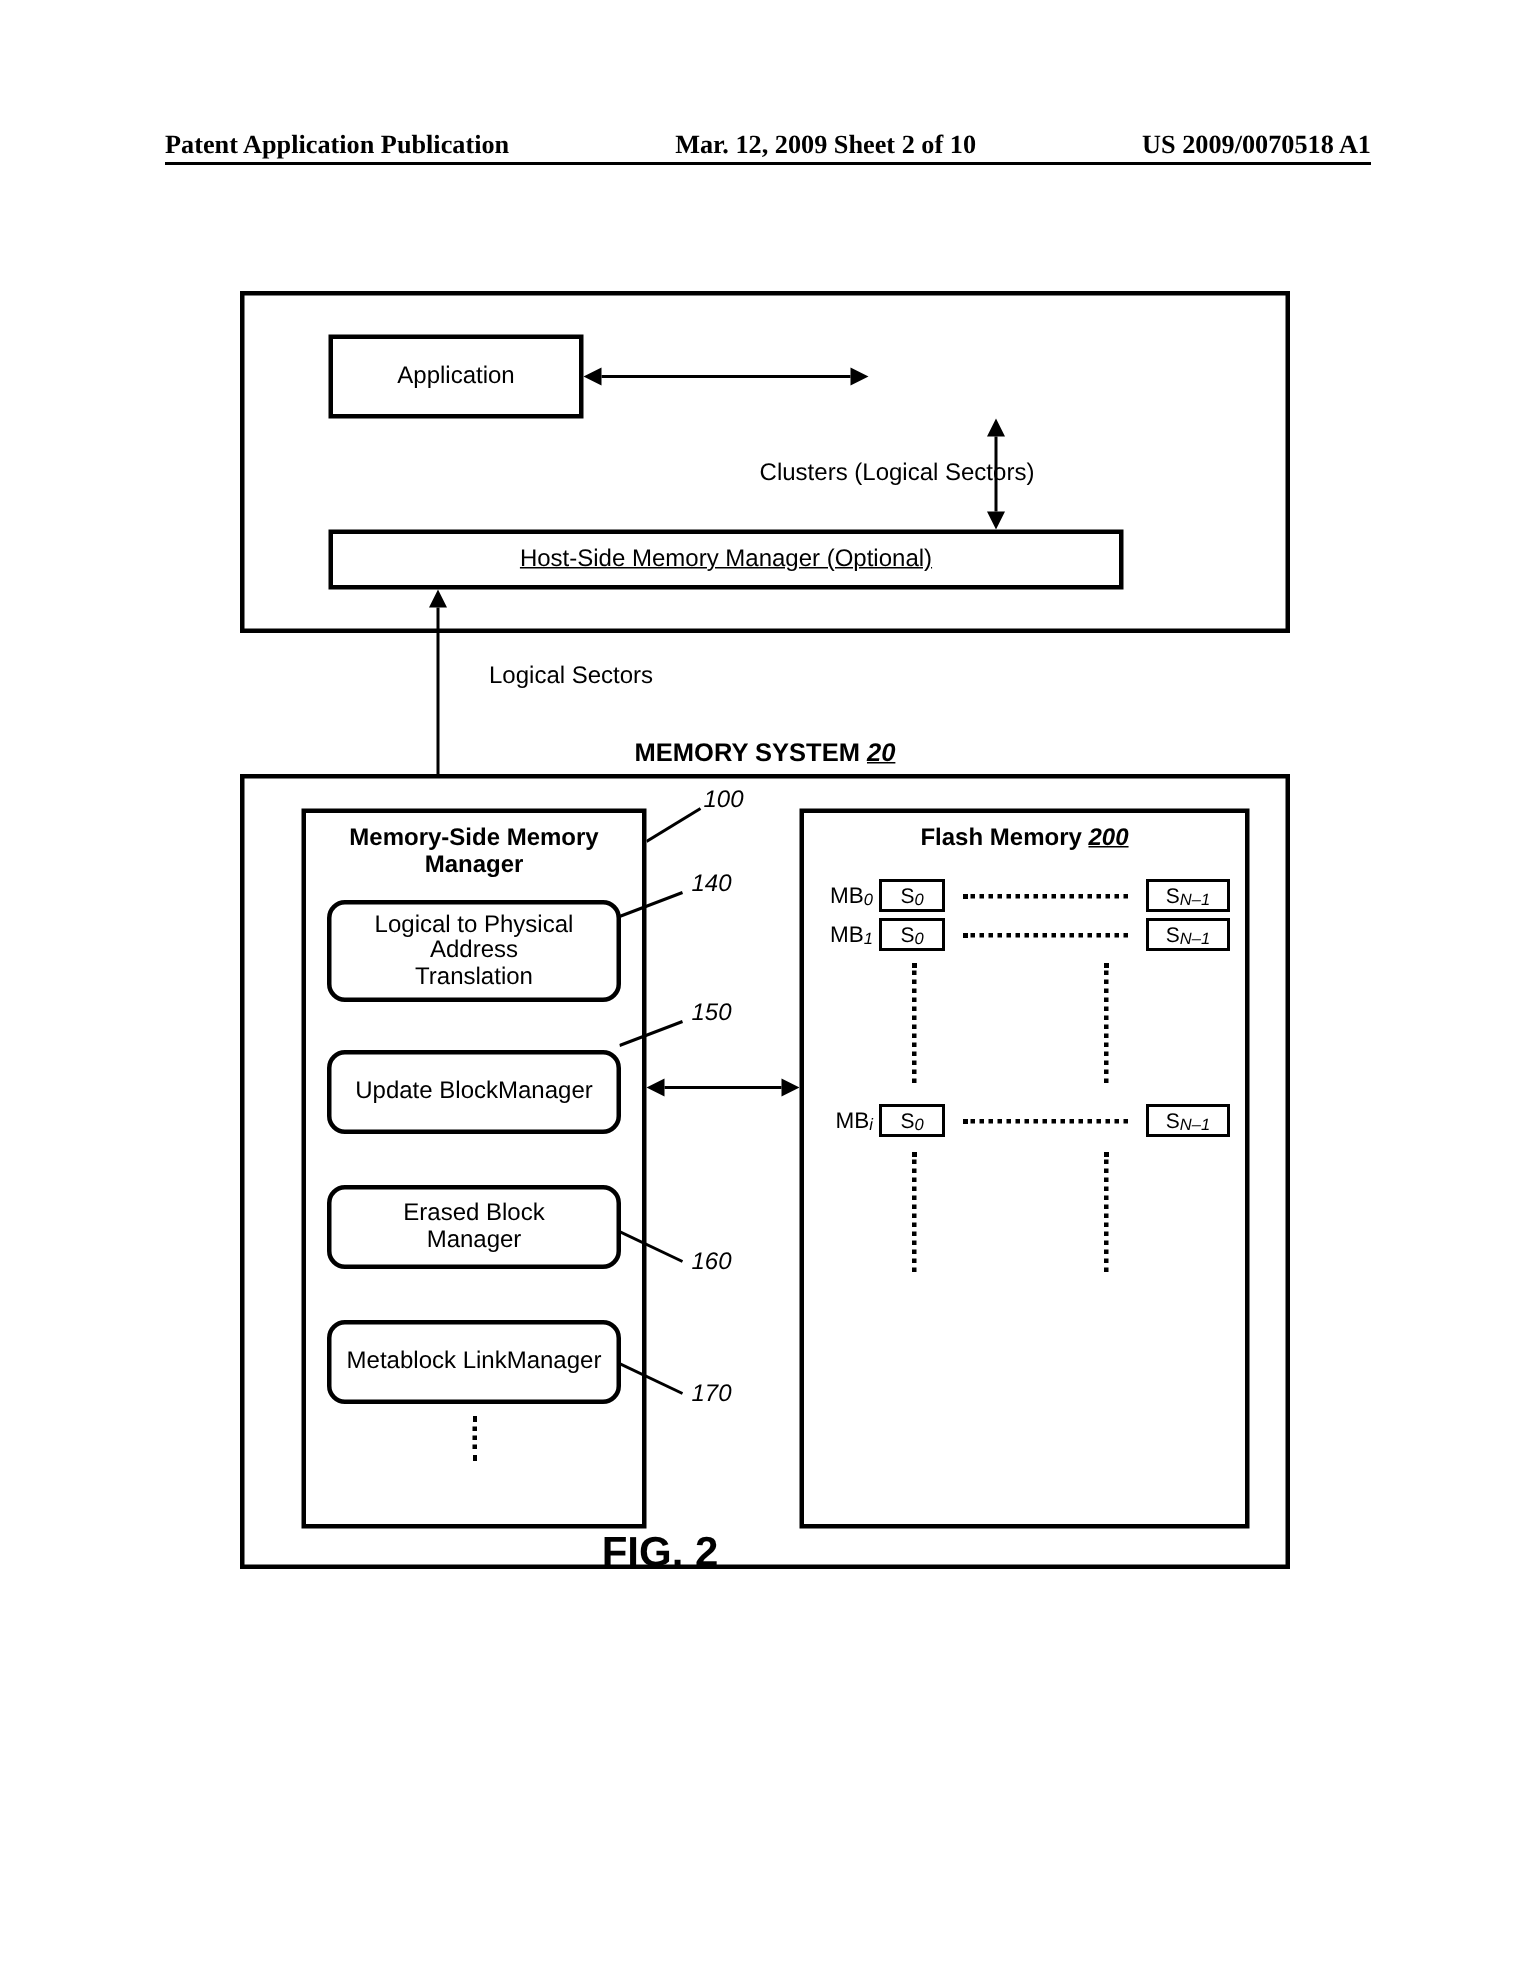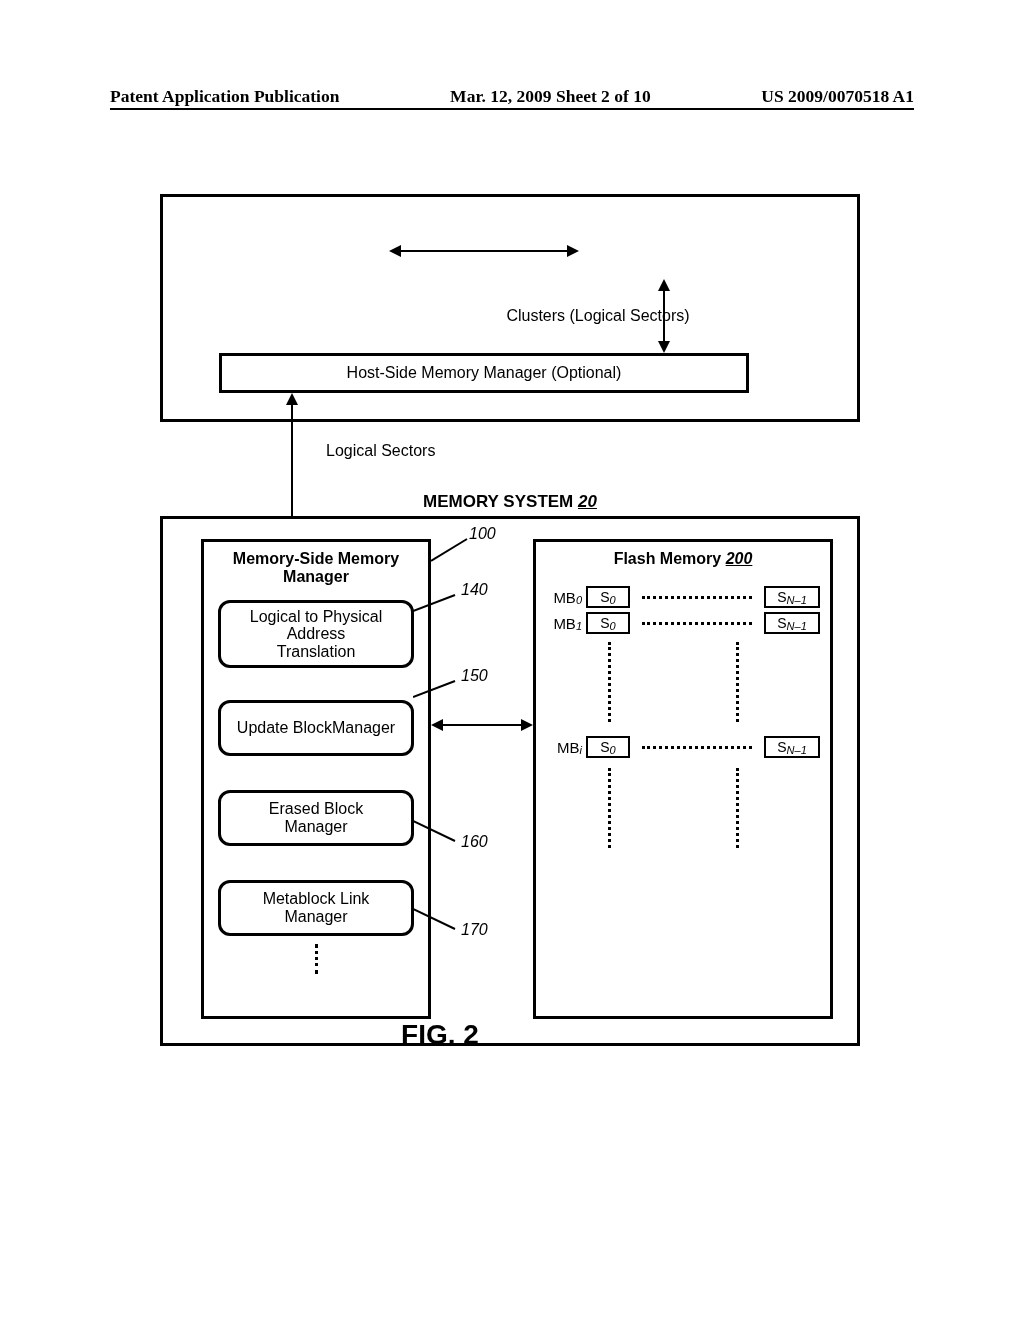--- a/index.html
+++ b/index.html
@@ -132,33 +132,36 @@
     <span>Mar. 12, 2009  Sheet 2 of 10</span>
     <span>US 2009/0070518 A1</span>
   </div>
   <div class="header-rule"></div>
 
   <div class="diagram">
 
 
     <div class="box" style="left:0; top:14px; width:700px; height:228px; display:block;">
 
+      <div class="box" style="left:56px; top:26px; width:170px; height:56px;">
+        <span>Application</span>
+      </div>
 
 
       <div class="arrow-line" style="left:238px; top:53px; width:166px; height:2px;"></div>
       <div class="arrow-head left" style="left:226px; top:48px;"></div>
       <div class="arrow-head right" style="left:404px; top:48px;"></div>
 
       <div class="label" style="left:280px; top:110px; width:310px; text-align:center;">Clusters (Logical Sectors)</div>
 
       <div class="arrow-line" style="left:500px; top:94px; width:2px; height:50px;"></div>
       <div class="arrow-head up" style="left:495px; top:82px;"></div>
       <div class="arrow-head down" style="left:495px; top:144px;"></div>
 
-      <div class="box" style="left:56px; top:156px; width:530px; height:40px;">
+      <div class="box" style="left:56px; top:156px; width:530px; height:40px;text-decoration:underline;">
         <span>Host-Side Memory Manager (Optional)</span>
       </div>
     </div>
 
     <div class="label" style="left:152px; top:262px; text-align:left;margin-left:14px;">Logical Sectors</div>
 
     <div class="arrow-line" style="left:131px; top:225px; width:2px; height:120px;"></div>
     <div class="arrow-head up" style="left:126px; top:213px;"></div>
     <div class="arrow-head down" style="left:126px; top:345px;"></div>
 
@@ -183,21 +186,21 @@
         <div class="box rounded" style="left:14px; top:158px; width:196px; height:56px; line-height:1.1;">
           <span>Update Block</span>
           <span>Manager</span>
         </div>
 
         <div class="box rounded" style="left:14px; top:248px; width:196px; height:56px; flex-direction:column; line-height:1.1;">
           <span>Erased Block</span>
           <span>Manager</span>
         </div>
 
-        <div class="box rounded" style="left:14px; top:338px; width:196px; height:56px; flex-direction:column; line-height:1.1;">
+        <div class="box rounded" style="left:14px; top:338px; width:196px; height:56px; flex-direction:row; line-height:1.1;">
           <span>Metablock Link</span>
           <span>Manager</span>
         </div>
 
         <div class="vdots" style="left:111px; top:402px; height:30px;"></div>
       </div>
 
       <svg style="position:absolute; left:268px; top:18px; width:40px; height:26px;">
           <line x1="0" y1="24" x2="36" y2="2" stroke="#000" stroke-width="2"></line>
         </svg>

